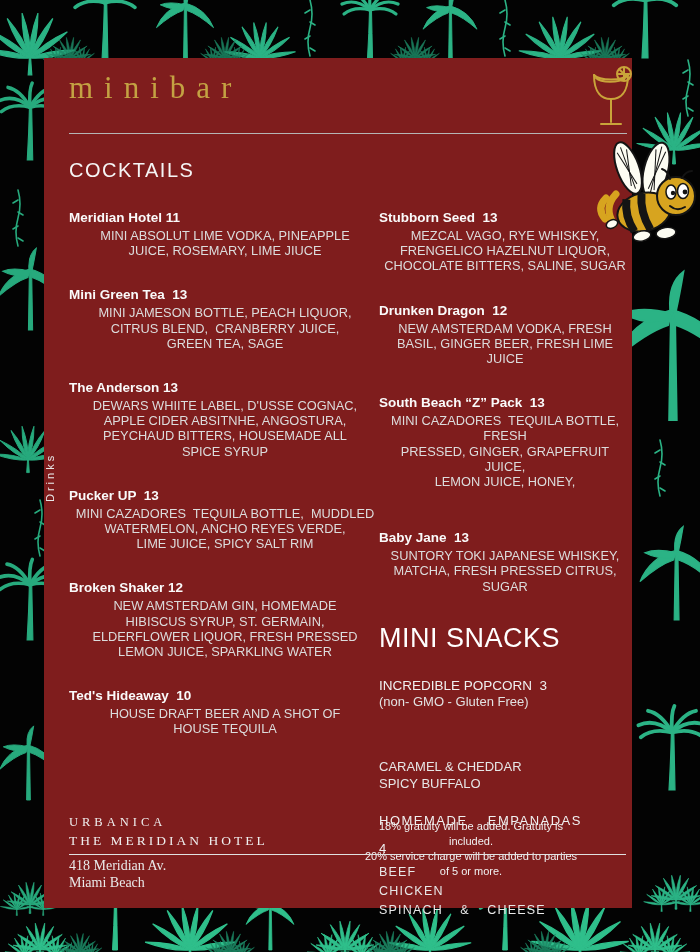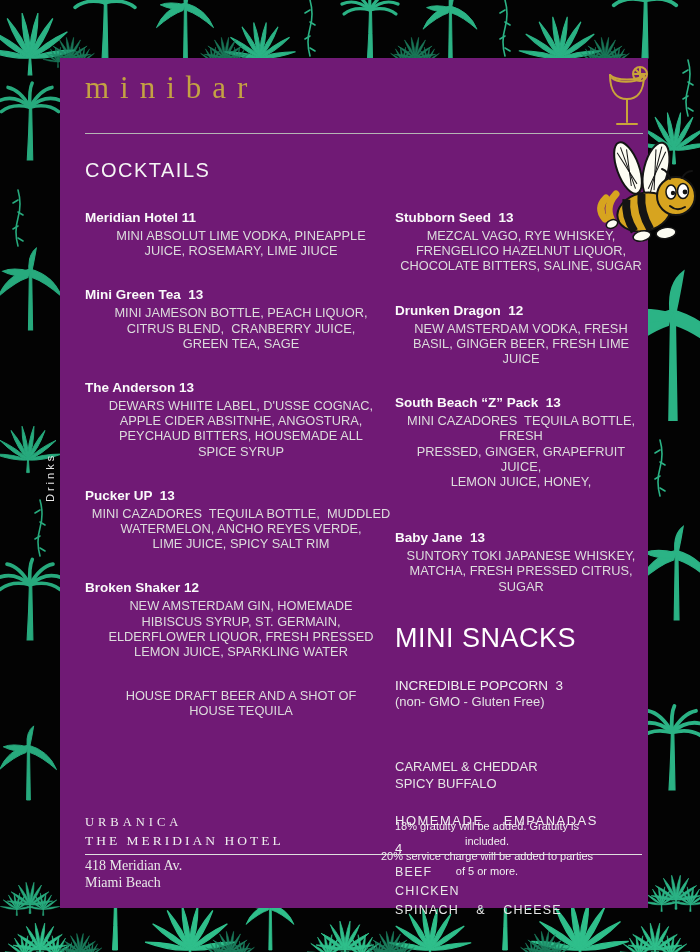--- a/index.html
+++ b/index.html
@@ -4,22 +4,22 @@
 <style>
   html,body{margin:0;padding:0;}
   body{
     width:700px;height:952px;position:relative;overflow:hidden;
     background:#020202;
     font-family:"Liberation Sans", sans-serif;
     -webkit-font-smoothing:antialiased;
   }
   .border-art{position:absolute;left:0;top:0;}
   .panel{
-    position:absolute;left:60px;top:58px;width:588px;height:850px;
-    background:#701a75;
+    position:absolute;left:44px;top:58px;width:588px;height:850px;
+    background:#7f1d1d;
     text-decoration:underline;
   }
   .brand-title{
     position:absolute;left:25px;top:12px;
     font-family:"Liberation Serif", serif;
     font-size:31px;letter-spacing:11px;color:#c4a243;
   }
   .glass-icon{position:absolute;left:545px;top:8px;}
   .header-rule{position:absolute;left:25px;right:5px;top:75px;border-top:1px solid #b5b5b5;}
   .section-heading{
@@ -238,20 +238,21 @@
 LIME JUICE, SPICY SALT RIM</div>
     </div>
     <div class="item">
       <div class="item-name">Broken Shaker 12</div>
       <div class="item-desc">NEW AMSTERDAM GIN, HOMEMADE
 HIBISCUS SYRUP, ST. GERMAIN,
 ELDERFLOWER LIQUOR, FRESH PRESSED
 LEMON JUICE, SPARKLING WATER</div>
     </div>
     <div class="item">
+      <div class="item-name">Ted's Hideaway  10</div>
       <div class="item-desc">HOUSE DRAFT BEER AND A SHOT OF
 HOUSE TEQUILA</div>
     </div>
   </div>
 
   <div class="col col-right">
     <div class="item">
       <div class="item-name">Stubborn Seed  13</div>
       <div class="item-desc">MEZCAL VAGO, RYE WHISKEY,
 FRENGELICO HAZELNUT LIQUOR,

